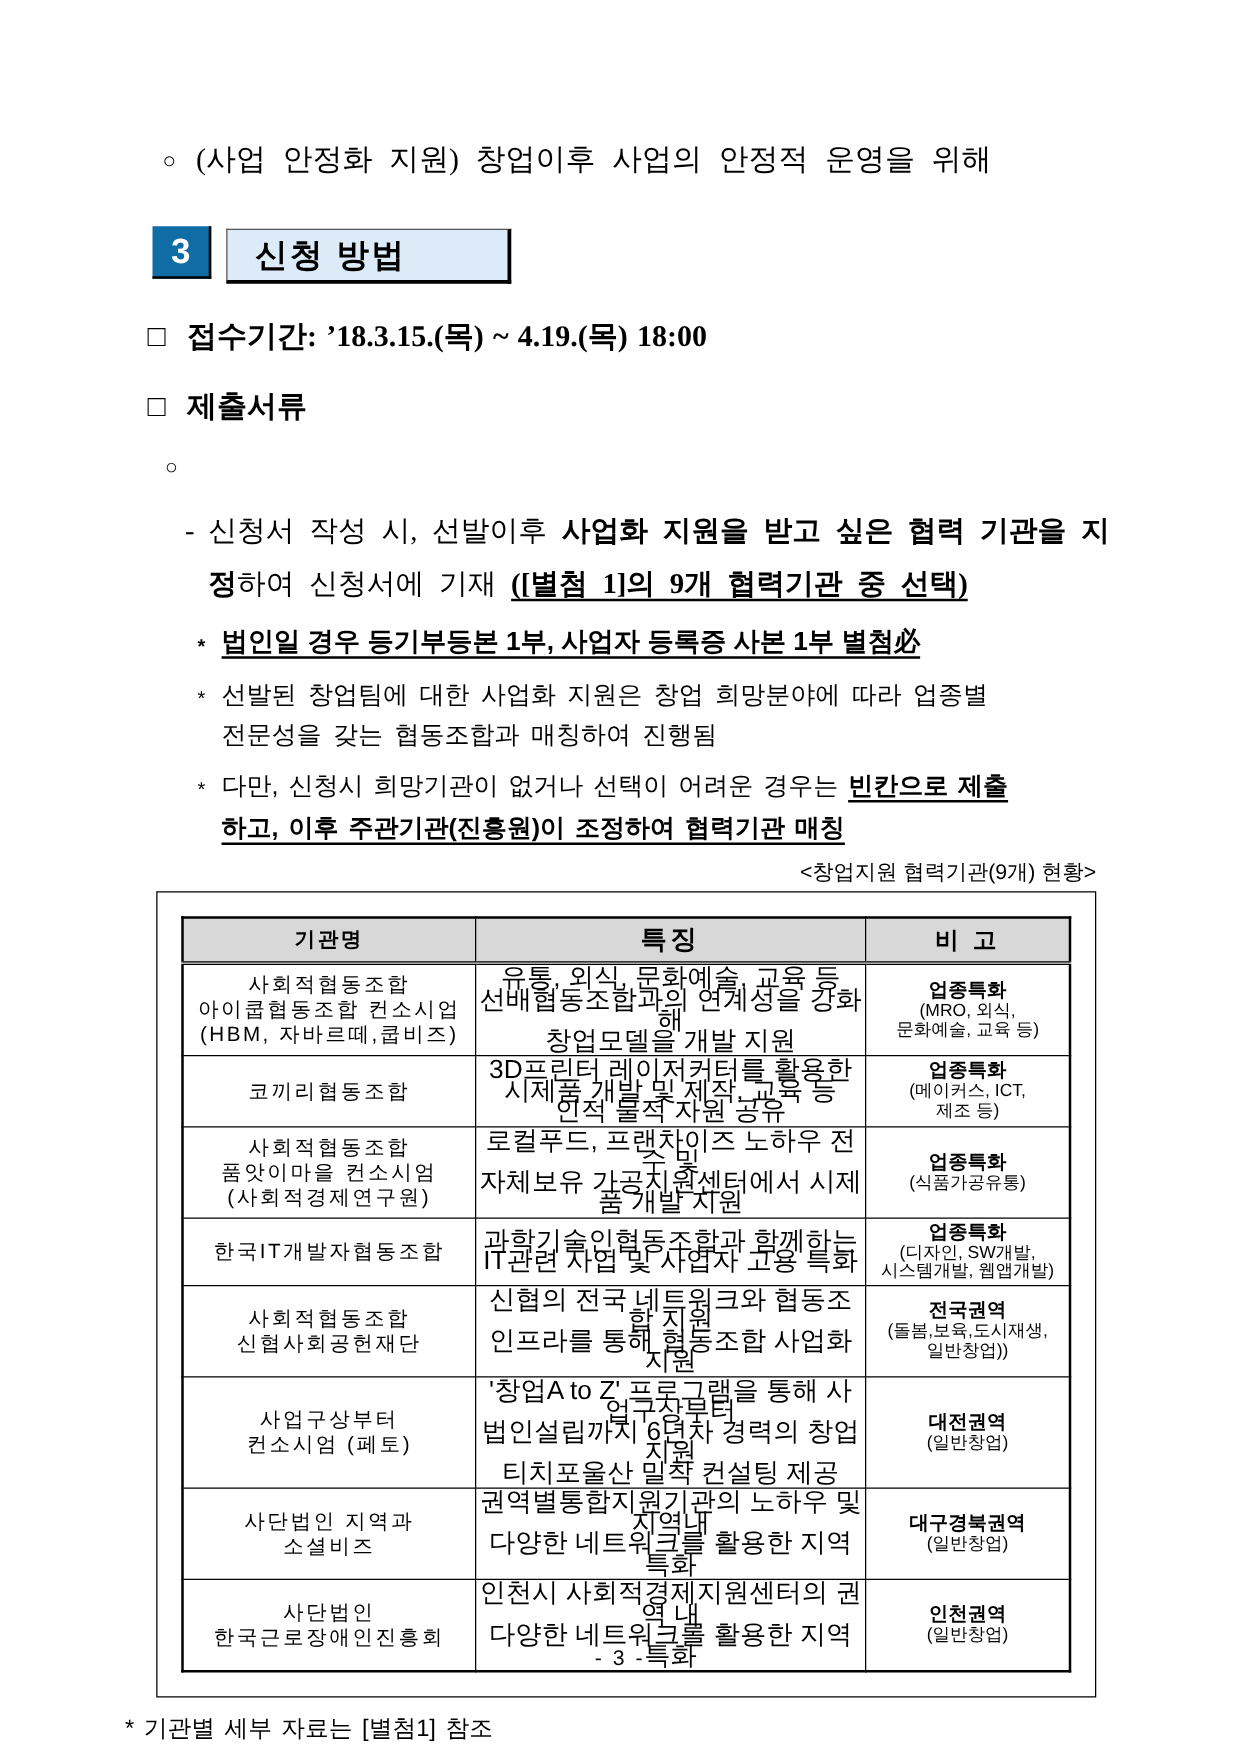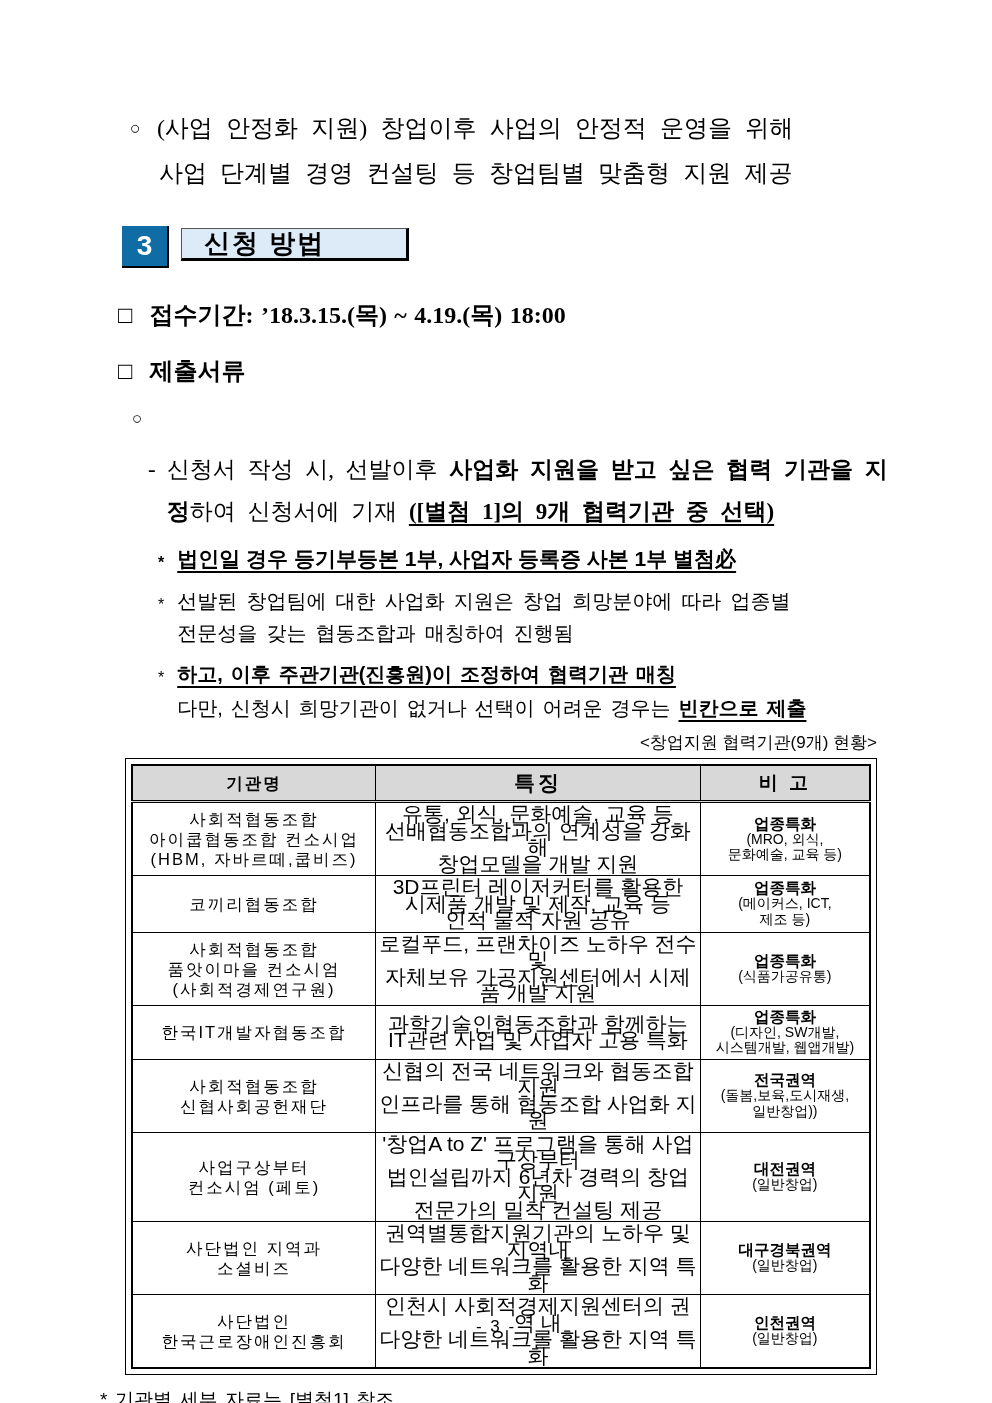--- a/index.html
+++ b/index.html
@@ -24,21 +24,21 @@
   .intro .ln2{margin-left:2px;}
   
   .sec{display:flex;margin:30px 0 0 22px;height:42px;}
   .sec-num{
     width:47px;height:42px;background:var(--c-secnum);color:#fff;
     font-family:"Liberation Sans","DejaVu Sans",sans-serif;font-weight:bold;font-size:28px;
     display:flex;align-items:center;justify-content:center;
     border-right:2px solid #000;border-bottom:2px solid #000;
   }
   .sec-title{
-    width:228px;height:33px;margin-left:12px;margin-top:2px;
+    width:228px;height:44px;margin-left:12px;margin-top:2px;
     background:var(--c-sectitle);
     border:1px solid #555;border-right:3px solid #000;border-bottom:3px solid #000;
     display:flex;align-items:center;padding-left:22px;
     font-family:"Liberation Sans","DejaVu Sans",sans-serif;font-weight:bold;font-size:26px;letter-spacing:2px;
   }
   
   .chk{display:flex;gap:17px;margin-left:18px;font-size:24px;font-weight:bold;line-height:26px;word-spacing:0.06em;}
   .chk .mk{font-weight:normal;font-size:24px;line-height:26px;}
   .chk1{margin-top:34px;}
   .chk2{margin-top:30px;}
@@ -58,21 +58,21 @@
   .fn1 .txt{text-decoration:underline;text-decoration-thickness:2px;text-underline-offset:5px;}
   .fn2{margin-top:8px;font-size:20px;line-height:32px;word-spacing:0.18em;}
   .fn3{margin-top:8px;font-size:20px;line-height:34px;word-spacing:0.12em;}
   
   .tcaption{
     width:752px;margin:6px 0 0 25px;text-align:right;
     font-family:"Liberation Sans","DejaVu Sans",sans-serif;font-size:17px;
   }
   .tbl-outer{
     width:752px;margin:4px 0 0 25px;
-    border:1.5px solid #000;padding:5px;
+    border:1.5px solid #000;padding:19px;
   }
   table{
     width:100%;border-collapse:collapse;border:2.5px solid #000;
     font-family:"Liberation Sans","DejaVu Sans",sans-serif;
   }
   th,td{border:1px solid #000;text-align:center;vertical-align:middle;}
   th{
     background:var(--c-thead);font-size:19px;font-weight:bold;
     padding:4px 0;border-bottom:3px double #000;letter-spacing:3px;
   }
@@ -94,21 +94,20 @@
 </style>
 </head>
 <body>
 
 <div class="page">
 
   <div class="intro">
     <span class="mk">○</span>
     <span>
       <span class="ln">(사업 안정화 지원) 창업이후 사업의 안정적 운영을 위해</span>
-      <span class="ln ln2">사업 단계별 경영 컨설팅 등 창업팀별 맞춤형 지원 제공</span>
     </span>
   </div>
 
   <div class="sec">
     <div class="sec-num">3</div>
     <div class="sec-title">신청 방법</div>
   </div>
 
   <div class="chk chk1">
     <span class="mk">□</span>
@@ -141,22 +140,22 @@
     <span class="mk">*</span>
     <span>
       <span class="ln" style="display:block">선발된 창업팀에 대한 사업화 지원은 창업 희망분야에 따라 업종별</span>
       <span class="ln" style="display:block">전문성을 갖는 협동조합과 매칭하여 진행됨</span>
     </span>
   </div>
 
   <div class="fn fn3">
     <span class="mk">*</span>
     <span>
+      <span style="display:block"><span>다만, 신청시 희망기관이 없거나 선택이 어려운 경우는 </span><span class="bu">빈칸으로 제출</span></span>
       <span style="display:block"><span class="bu">하고, 이후 주관기관(진흥원)이 조정하여 협력기관 매칭</span></span>
-      <span style="display:block"><span>다만, 신청시 희망기관이 없거나 선택이 어려운 경우는 </span><span class="bu">빈칸으로 제출</span></span>
     </span>
   </div>
 
   <div class="tcaption">&lt;창업지원 협력기관(9개) 현황&gt;</div>
 
   <div class="tbl-outer">
     <table>
       <thead>
         <tr>
           <th class="c-name">기관명</th>
@@ -219,21 +218,21 @@
             <div class="note-title">전국권역</div>
             <div class="note-sub">(돌봄,보육,도시재생,
 일반창업))</div>
           </td>
         </tr>
         <tr>
           <td class="c-name">사업구상부터
 컨소시엄 (페토)</td>
           <td class="c-feat">'창업A to Z' 프로그램을 통해 사업구상부터
 법인설립까지 6년차 경력의 창업지원
-전문가의 밀착 컨설팅 제공</td>
+티치포울산 밀착 컨설팅 제공</td>
           <td class="c-note">
             <div class="note-title">대전권역</div>
             <div class="note-sub">(일반창업)</div>
           </td>
         </tr>
         <tr>
           <td class="c-name">사단법인 지역과
 소셜비즈</td>
           <td class="c-feat">권역별통합지원기관의 노하우 및 지역내
 다양한 네트워크를 활용한 지역 특화</td>

